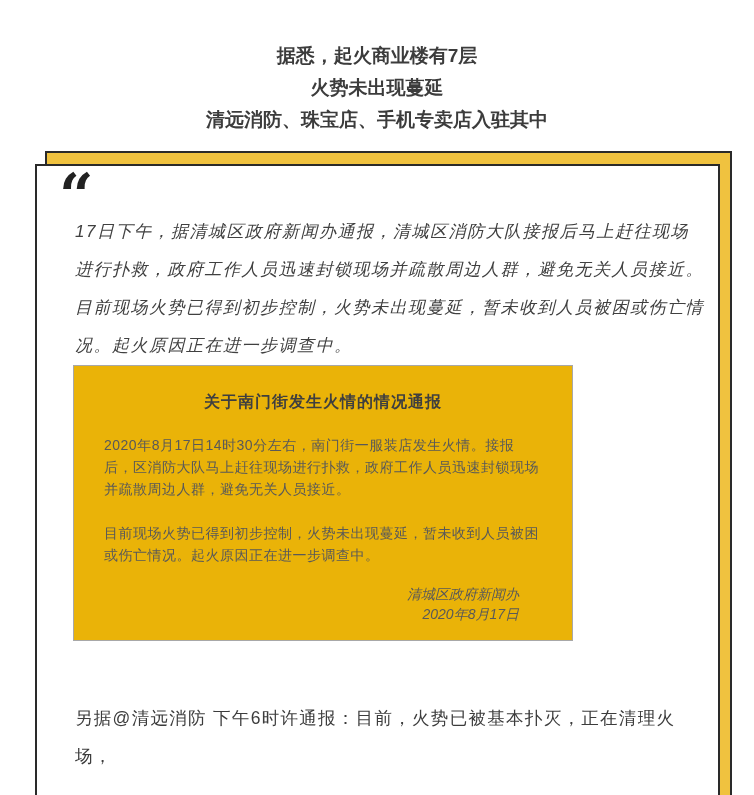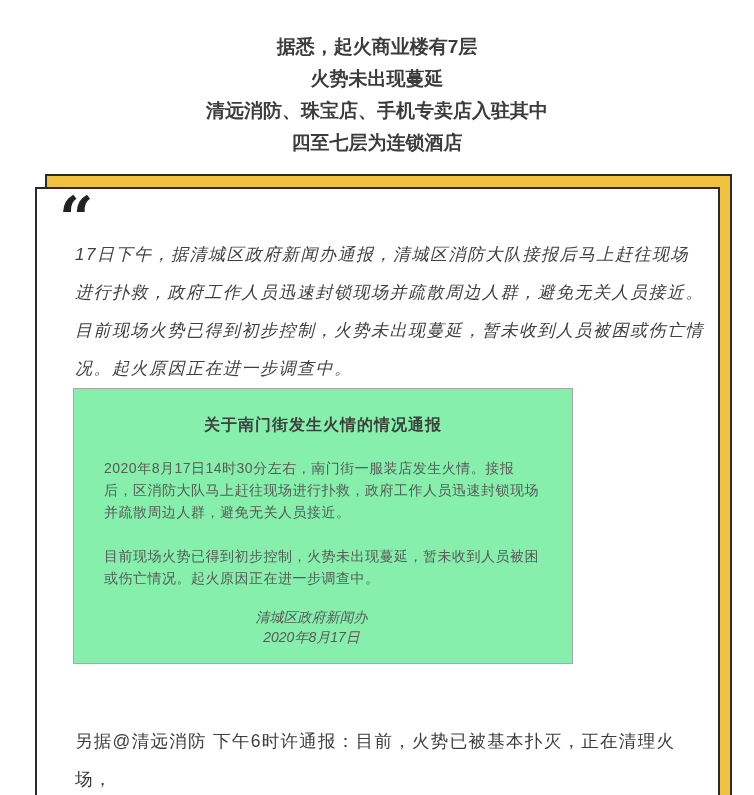--- a/index.html
+++ b/index.html
@@ -5,21 +5,21 @@
   * { box-sizing: border-box; }
   html, body {
     margin: 0; padding: 0;
     width: 754px; height: 795px;
     overflow: hidden;
     background: #ffffff;
     font-family: "Liberation Sans", sans-serif;
   }
   
   .headline {
-    padding-top: 31px;
+    padding-top: 40px;
     text-align: center;
   }
   .headline p {
     margin: 0;
     font-size: 19px;
     font-weight: bold;
     color: #3c3c3c;
     line-height: 32px;
   }
   
@@ -54,42 +54,42 @@
     letter-spacing: 1.5px;
     line-height: 38px;
     color: #404040;
     font-style: italic;
   }
   
   .notice {
     margin: 0 0 0 -2px;
     width: 500px;
     border: 1px solid #a8a8a8;
-    background: #86efac;
+    background: #eab308;
     padding: 20px 30px 16px 30px;
   }
   .notice h3 {
     margin: 6px 0 0 0;
     text-align: center;
     font-size: 16px;
     font-weight: bold;
     color: #3f3f3f;
     line-height: 20px;
     letter-spacing: 1px;
   }
   .notice p.body {
     margin: 22px 0 0 0;
     font-size: 14px;
     line-height: 22px;
     letter-spacing: 0.5px;
     color: #595959;
   }
   .notice .sig {
     margin: 18px 23px 0 0;
-    text-align: center;
+    text-align: right;
   }
   .notice .sig p {
     margin: 0;
     font-size: 14px;
     font-style: italic;
     line-height: 20px;
     color: #595959;
   }
   
   .update {
@@ -109,21 +109,20 @@
 </style>
 </head>
 <body>
 
 <main>
 
   <header class="headline">
     <p>据悉，起火商业楼有7层</p>
     <p>火势未出现蔓延</p>
     <p>清远消防、珠宝店、手机专卖店入驻其中</p>
-    <p>四至七层为连锁酒店</p>
   </header>
 
   <section class="quote-wrap">
     <div class="quote-accent"></div>
 
     <div class="quote-box">
       <div class="quote-mark">“</div>
 
       <p class="quote-para">17日下午，据清城区政府新闻办通报，清城区消防大队接报后马上赶往现场进行扑救，政府工作人员迅速封锁现场并疏散周边人群，避免无关人员接近。目前现场火势已得到初步控制，火势未出现蔓延，暂未收到人员被困或伤亡情况。起火原因正在进一步调查中。</p>
 

